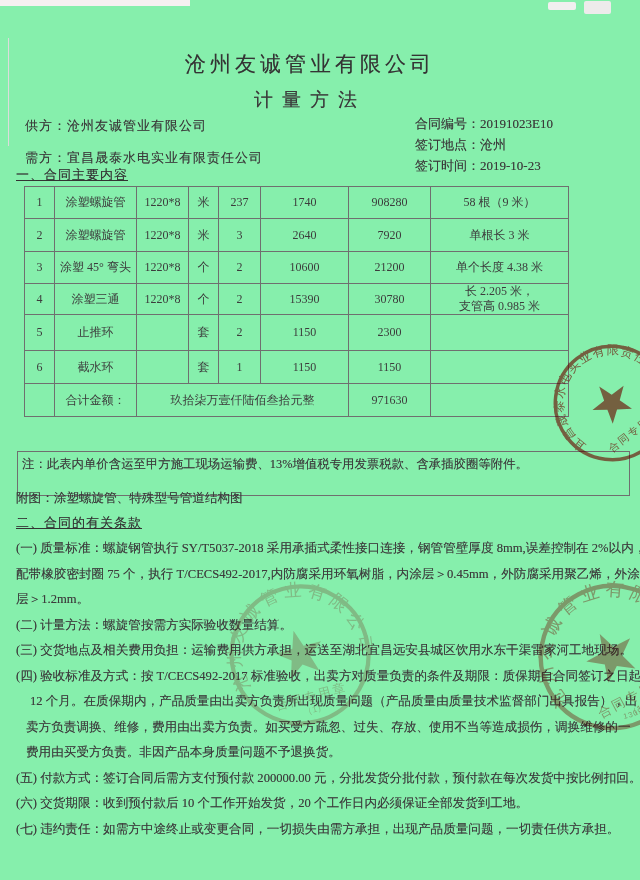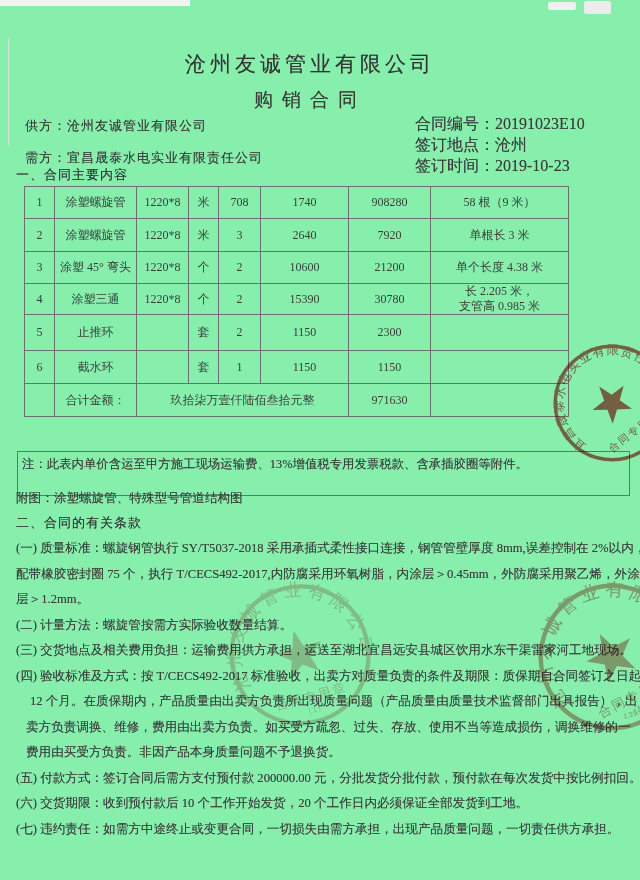--- a/index.html
+++ b/index.html
@@ -15,23 +15,23 @@
     position:absolute; top:50px; left:0; width:620px; text-align:center;
     font-size:21px; letter-spacing:4px; color:#343434;
   }
   .doc-title{
     position:absolute; top:87px; left:0; width:620px; text-align:center;
     font-size:19px; letter-spacing:9px; color:#3a3a3a;
   }
   .party{position:absolute; left:25px; font-size:13px; letter-spacing:1px;}
   .party.supplier{top:117px;}
   .party.buyer{top:149px;}
-  .meta{position:absolute; left:415px; top:113px; font-size:16px; line-height:21px;}
+  .meta{position:absolute; left:415px; top:113px; font-size:13px; line-height:21px;}
   .meta div{white-space:nowrap;}
-  .sec-head{position:absolute; left:16px; font-size:13px; letter-spacing:1px; color:#333;}
+  .sec-head{position:absolute; left:16px; font-size:13px; letter-spacing:1px; color:#333;text-decoration:underline;}
   .sec1-head{top:166px;}
   .sec2-head{top:514px;}
   table.items{
     position:absolute; left:24px; top:186px; width:544px;
     border-collapse:collapse; table-layout:fixed;
     font-size:12px; color:#3c3c3c; text-align:center;
   }
   table.items th, table.items td{
     border:1px solid #6f6f6f; font-weight:normal; padding:0 2px;
     overflow:hidden;
@@ -71,21 +71,21 @@
 
 <div class="page">
 
   <div class="artifact scan-strip"></div>
   <div class="artifact scan-mark-1"></div>
   <div class="artifact scan-mark-2"></div>
   <div class="artifact fold-line"></div>
   <div class="artifact speck"></div>
 
   <div class="company-title soft">沧州友诚管业有限公司</div>
-  <div class="doc-title soft">购销合同</div>
+  <div class="doc-title soft">计量方法</div>
 
   <div class="party supplier soft">供方：沧州友诚管业有限公司</div>
   <div class="party buyer soft">需方：宜昌晟泰水电实业有限责任公司</div>
   <div class="meta">
     <div class="soft">合同编号：20191023E10</div>
     <div class="soft">签订地点：沧州</div>
     <div class="soft">签订时间：2019-10-23</div>
   </div>
 
   <div class="sec-head sec1-head soft">一、合同主要内容</div>
@@ -100,21 +100,21 @@
         <col style="width:88px">
         <col style="width:82px">
         <col style="width:138px">
     </colgroup>
     <tbody>
     <tr>
       <td>1</td>
       <td>涂塑螺旋管</td>
       <td>1220*8</td>
       <td>米</td>
-      <td>708</td>
+      <td>237</td>
       <td>1740</td>
       <td>908280</td>
       <td class="rm">
             <span>58 根（9 米）</span>
           </td>
     </tr>
     <tr>
       <td>2</td>
       <td>涂塑螺旋管</td>
       <td>1220*8</td>

